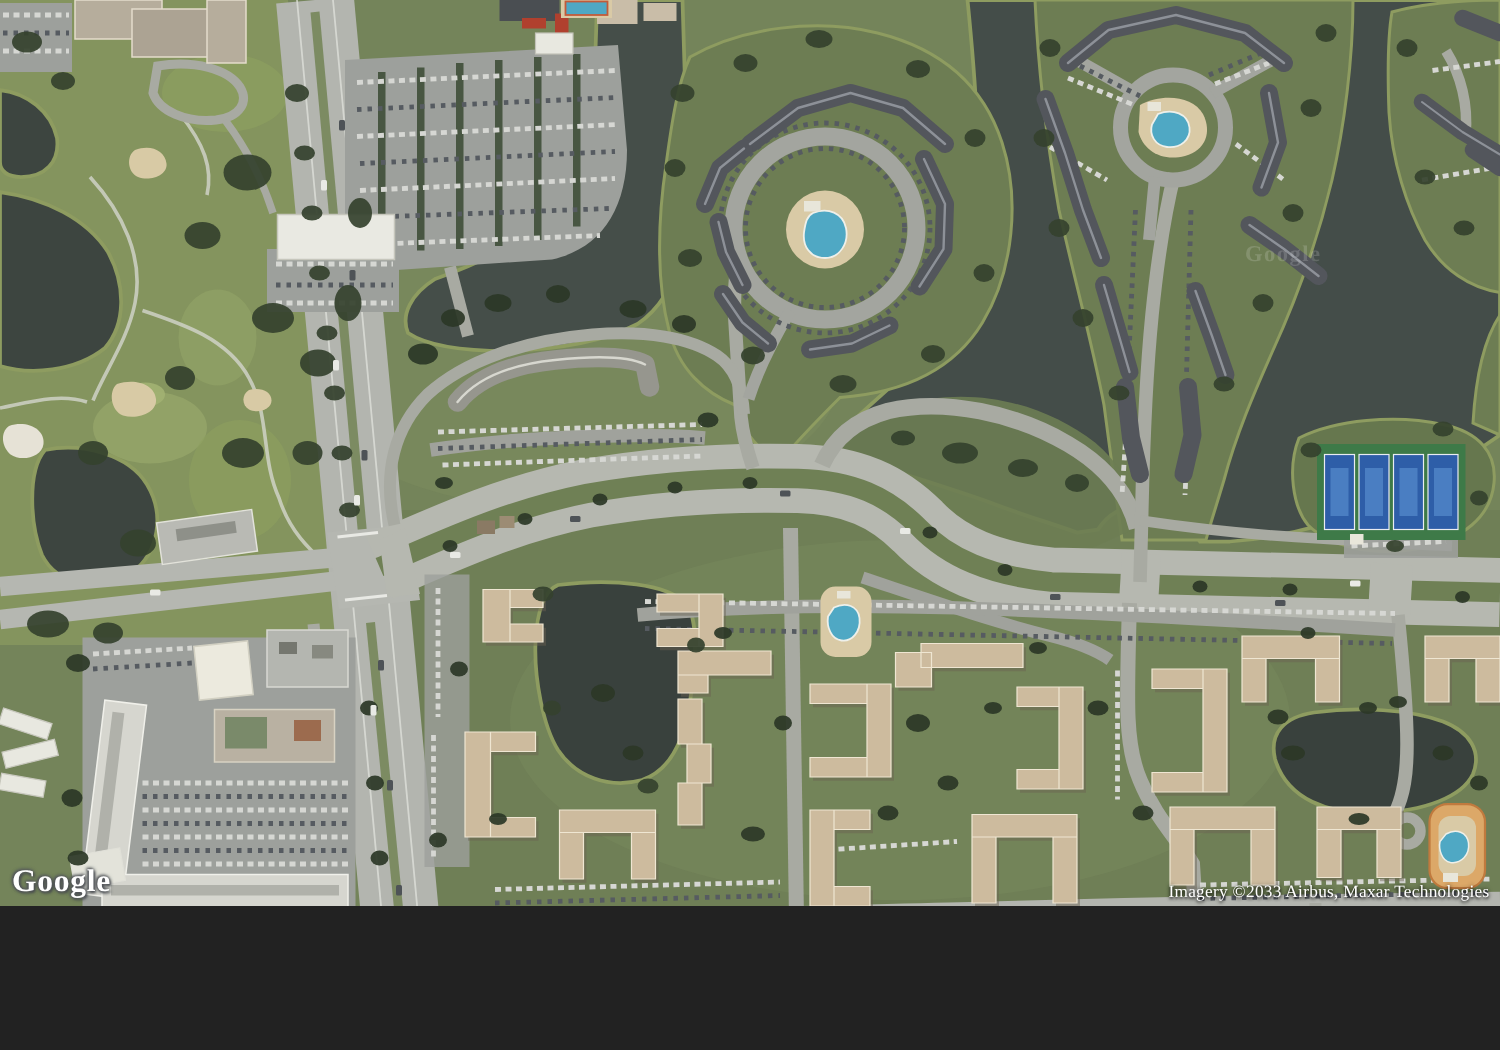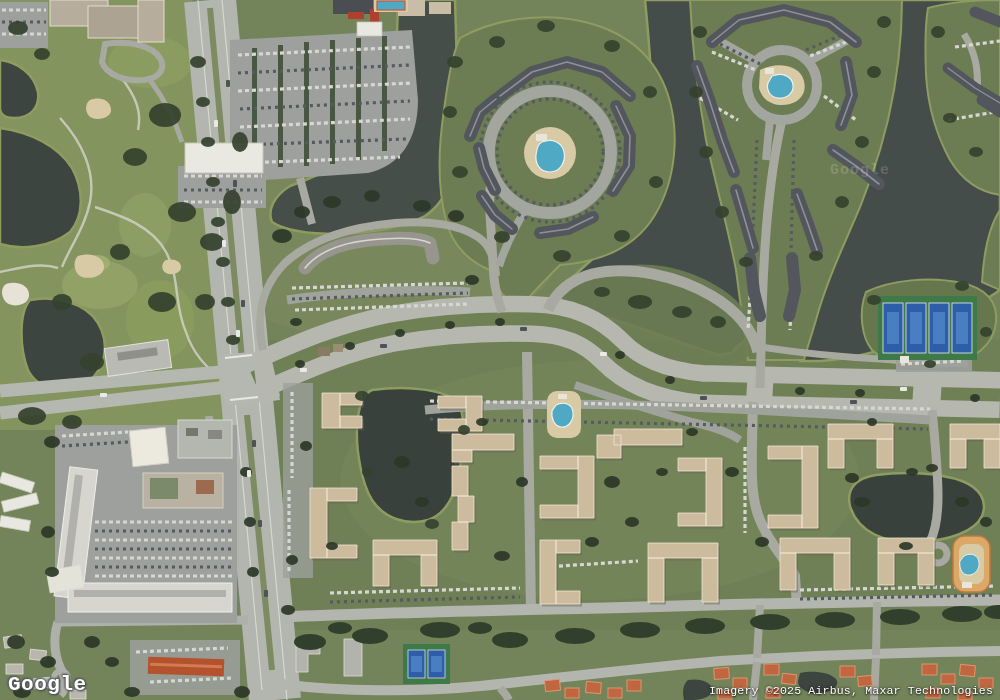--- a/index.html
+++ b/index.html
@@ -1,18 +1,18 @@
 <!DOCTYPE html>
 <html style="--grass: #76865a; --golf-grass: #84945e; --complex-grass: #72825a; --water: #47504b; --water-dark: #3f4944; --shore-rim: #8e9c60; --tree: #35422e; --tree-dark: #2c3827; --road: #b5b7b1; --road-minor: #a8aaa2; --parking: #9da09c; --dark-roof: #53565c; --dark-roof-ridge: #8d9198; --tan-roof: #cdbb9e; --tan-roof-ridge: #efe6d2; --white-roof: #e6e6df; --red-roof: #b4522e; --orange-house-roof: #c06742; --pool-blue: #4fa8c4; --pool-deck: #d9caa6; --tennis-court-blue: #2e5ea8; --tennis-pad-green: #3e7a48; --sand: #d8caa5;"><head>
 <meta charset="utf-8">
 <style>
   html,body{margin:0;padding:0;background:#222;}
   .map-root{
-    position:relative;width:1000px;height:700px;overflow:hidden;
-    font-family:Liberation Mono, monospace;
+    position:relative;width:1000px;height:604px;overflow:hidden;
+    font-family:Liberation Serif, serif;
     background:var(--grass,#76865a);
     text-align:right;
   }
   .map-root svg{position:absolute;left:0;top:0;display:block;}
   .brand-logo{
     position:absolute;left:8px;bottom:4px;z-index:5;
     font-size:21px;font-weight:bold;letter-spacing:.5px;color:#fff;
     text-shadow:0 0 2px #55585c,0 0 3px #55585c,1px 1px 2px #404348,-1px -1px 2px #55585c;
     cursor:pointer;user-select:none;
   }
@@ -615,14 +615,14 @@
     </g>
     <g stroke="#f2f2ee" stroke-width="2" opacity=".85">
       <path d="M225,358 L252,355"></path>
           <path d="M230,400 L258,397"></path>
     </g>
   </g>
 </svg>
 
   <div class="tile-watermark">Google</div>
   <div class="brand-logo">Google</div>
-  <div class="attribution">Imagery ©2025 Airbus, Maxar Technologies</div>
+  <div class="attribution">Imagery ©2033 Airbus, Maxar Technologies</div>
 </div>
 
 </body></html>

